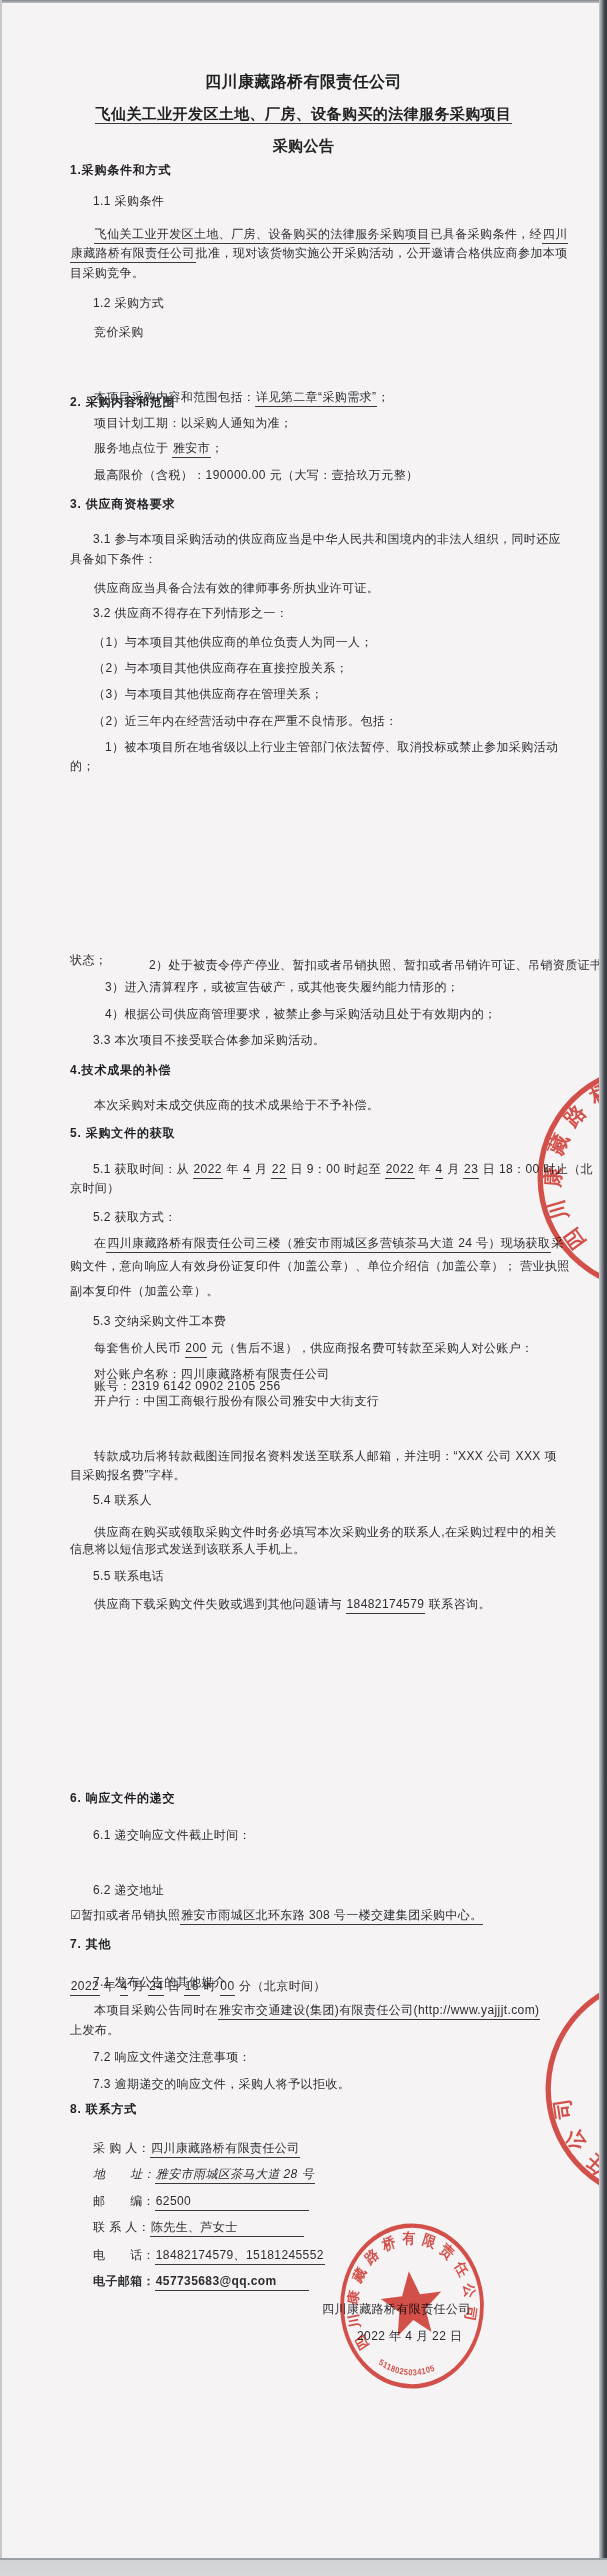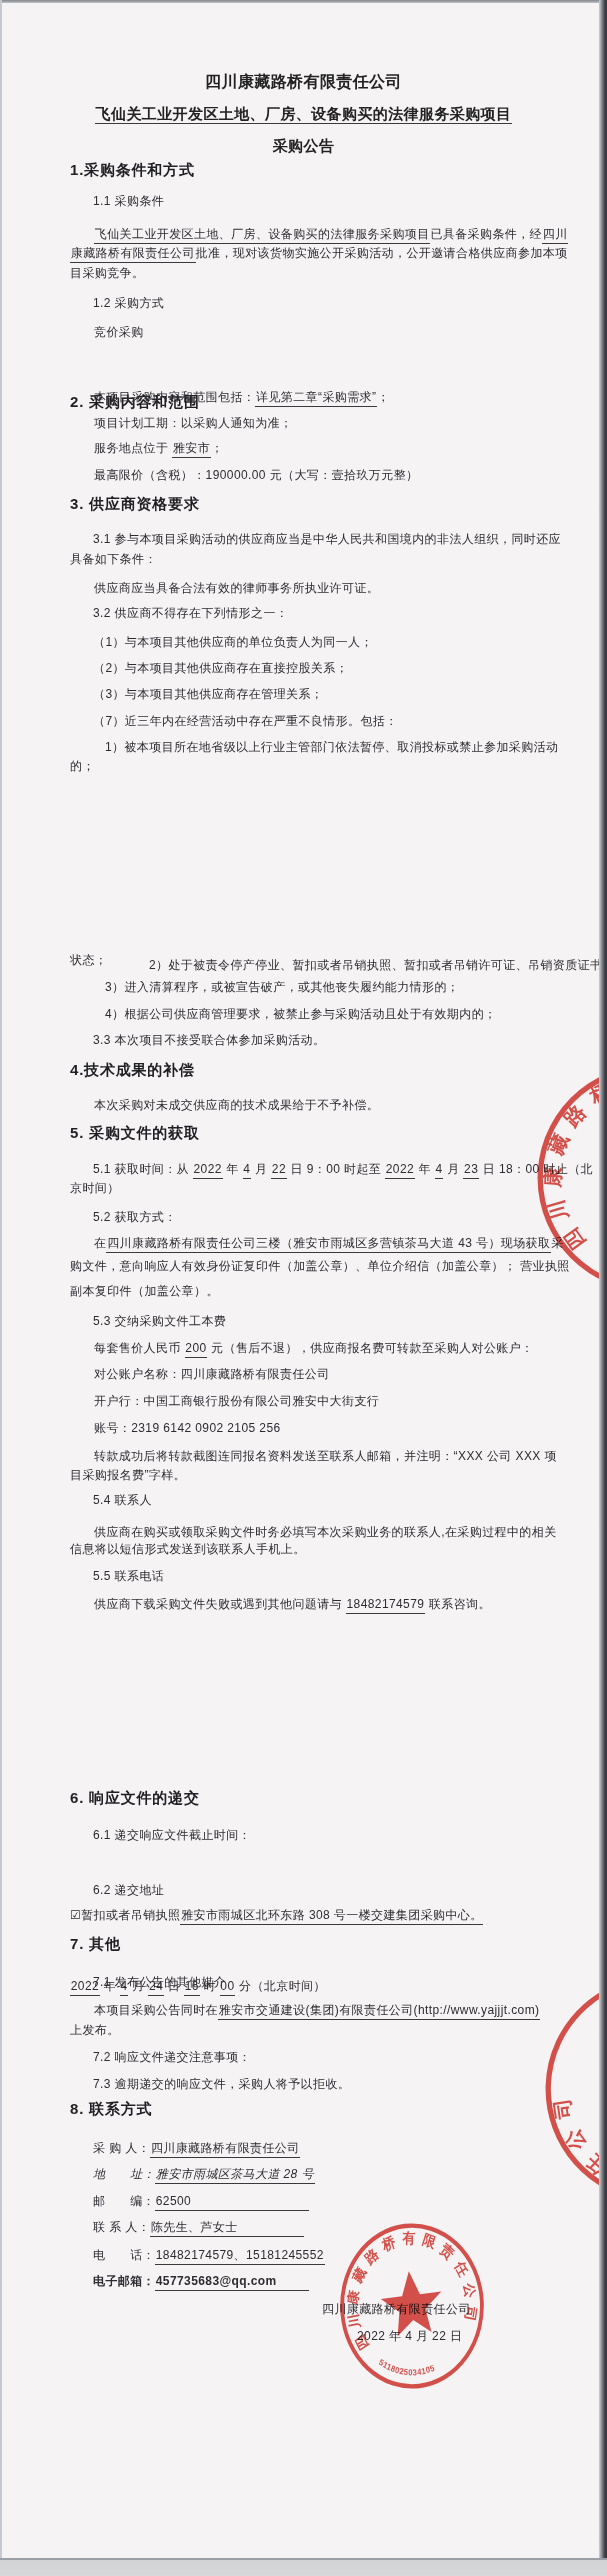--- a/index.html
+++ b/index.html
@@ -18,21 +18,21 @@
   .line span{display:inline;}
   .line span.ul{
     display:inline-block;
     border-bottom:1.1px solid #3a3a3e;
     padding:0 0.8px 0.8px 0.8px;
     line-height:16px;
   }
   .t1{left:0;width:100%;text-align:center;font-size:16px;font-weight:700;color:#222;}
   .t2{left:0;width:100%;text-align:center;font-size:15px;font-weight:700;color:#222;}
   .t2 span.ul{border-bottom-width:1.5px;}
-  .h1{left:70px;font-size:15px;font-weight:700;color:#1f1f24;letter-spacing:0.8px;}
+  .h1{left:70px;font-size:12px;font-weight:700;color:#1f1f24;letter-spacing:0.8px;}
   .sub{left:93px;}
   .ind{left:94px;}
   .item{left:93px;}
   .num{left:105px;}
   .cont{left:70px;}
   .sig{font-size:12px;}
   
   .edge{position:absolute;}
   .edge-top{top:0;left:0;right:0;height:3px;background:linear-gradient(#82878d,#c0c3c8);}
   .edge-left{top:0;left:0;bottom:0;width:1.5px;background:#c6c9cd;}
@@ -67,42 +67,42 @@
       <div class="line ind" style="top: 439px;"><span>服务地点位于 </span><span class="ul">雅安市</span><span>；</span></div>
       <div class="line ind" style="top: 466px;"><span>最高限价（含税）：190000.00 元（大写：壹拾玖万元整）</span></div>
       <div class="line h1" style="top: 495px;"><span>3. 供应商资格要求</span></div>
       <div class="line sub" style="top: 530px;"><span>3.1 参与本项目采购活动的供应商应当是中华人民共和国境内的非法人组织，同时还应</span></div>
       <div class="line cont" style="top: 550px;"><span>具备如下条件：</span></div>
       <div class="line ind" style="top: 579px;"><span>供应商应当具备合法有效的律师事务所执业许可证。</span></div>
       <div class="line sub" style="top: 604px;"><span>3.2 供应商不得存在下列情形之一：</span></div>
       <div class="line item" style="top: 633px;"><span>（1）与本项目其他供应商的单位负责人为同一人；</span></div>
       <div class="line item" style="top: 659px;"><span>（2）与本项目其他供应商存在直接控股关系；</span></div>
       <div class="line item" style="top: 685px;"><span>（3）与本项目其他供应商存在管理关系；</span></div>
-      <div class="line item" style="top: 712px;"><span>（7）近三年内在经营活动中存在严重不良情形。包括：</span></div>
+      <div class="line item" style="top: 712px;"><span>（2）近三年内在经营活动中存在严重不良情形。包括：</span></div>
       <div class="line num" style="top: 738px;"><span>1）被本项目所在地省级以上行业主管部门依法暂停、取消投标或禁止参加采购活动</span></div>
       <div class="line cont" style="top: 757px;"><span>的；</span></div>
       <div class="line num" style="top: 956px; margin-left: 44px;"><span>2）处于被责令停产停业、暂扣或者吊销执照、暂扣或者吊销许可证、吊销资质证书</span></div>
       <div class="line cont" style="top: 951px;"><span>状态；</span></div>
       <div class="line num" style="top: 978px;"><span>3）进入清算程序，或被宣告破产，或其他丧失履约能力情形的；</span></div>
       <div class="line num" style="top: 1005px;"><span>4）根据公司供应商管理要求，被禁止参与采购活动且处于有效期内的；</span></div>
       <div class="line sub" style="top: 1031px;"><span>3.3 本次项目不接受联合体参加采购活动。</span></div>
       <div class="line h1" style="top: 1061px;"><span>4.技术成果的补偿</span></div>
       <div class="line ind" style="top: 1096px;"><span>本次采购对未成交供应商的技术成果给于不予补偿。</span></div>
       <div class="line h1" style="top: 1124px;"><span>5. 采购文件的获取</span></div>
       <div class="line sub" style="top: 1160px;"><span>5.1 获取时间：从 </span><span class="ul">2022</span><span> 年 </span><span class="ul">4</span><span> 月 </span><span class="ul">22</span><span> 日 9：00 时起至 </span><span class="ul">2022</span><span> 年 </span><span class="ul">4</span><span> 月 </span><span class="ul">23</span><span> 日 18：00 时止（北</span></div>
       <div class="line cont" style="top: 1179px;"><span>京时间）</span></div>
       <div class="line sub" style="top: 1208px;"><span>5.2 获取方式：</span></div>
-      <div class="line ind" style="top: 1234px;"><span>在</span><span class="ul">四川康藏路桥有限责任公司三楼（雅安市雨城区多营镇茶马大道 43 号）现场获取</span><span>采</span></div>
+      <div class="line ind" style="top: 1234px;"><span>在</span><span class="ul">四川康藏路桥有限责任公司三楼（雅安市雨城区多营镇茶马大道 24 号）现场获取</span><span>采</span></div>
       <div class="line cont" style="top: 1257px;"><span>购文件，意向响应人有效身份证复印件（加盖公章）、单位介绍信（加盖公章）； 营业执照</span></div>
       <div class="line cont" style="top: 1282px;"><span>副本复印件（加盖公章）。</span></div>
       <div class="line sub" style="top: 1312px;"><span>5.3 交纳采购文件工本费</span></div>
       <div class="line ind" style="top: 1339px;"><span>每套售价人民币 </span><span class="ul">200</span><span> 元（售后不退），供应商报名费可转款至采购人对公账户：</span></div>
       <div class="line ind" style="top: 1365px;"><span>对公账户名称：四川康藏路桥有限责任公司</span></div>
       <div class="line ind" style="top: 1392px;"><span>开户行：中国工商银行股份有限公司雅安中大街支行</span></div>
-      <div class="line ind" style="top: 1419px;"><span>账号：2319 6142 0902 2105 256</span></div>
+      <div class="line ind" style="top: 1377px;"><span>账号：2319 6142 0902 2105 256</span></div>
       <div class="line ind" style="top: 1447px;"><span>转款成功后将转款截图连同报名资料发送至联系人邮箱，并注明：“XXX 公司 XXX 项</span></div>
       <div class="line cont" style="top: 1466px;"><span>目采购报名费”字样。</span></div>
       <div class="line sub" style="top: 1491px;"><span>5.4 联系人</span></div>
       <div class="line ind" style="top: 1523px;"><span>供应商在购买或领取采购文件时务必填写本次采购业务的联系人,在采购过程中的相关</span></div>
       <div class="line cont" style="top: 1540px;"><span>信息将以短信形式发送到该联系人手机上。</span></div>
       <div class="line sub" style="top: 1567px;"><span>5.5 联系电话</span></div>
       <div class="line ind" style="top: 1595px;"><span>供应商下载采购文件失败或遇到其他问题请与 </span><span class="ul">18482174579</span><span> 联系咨询。</span></div>
       <div class="line h1" style="top: 1789px;"><span>6. 响应文件的递交</span></div>
       <div class="line sub" style="top: 1826px;"><span>6.1 递交响应文件截止时间：</span></div>
       <div class="line cont" style="top: 1941px; margin-top: 36px;"><span class="ul">2022</span><span> 年 </span><span class="ul">4</span><span> 月 </span><span class="ul">24</span><span> 日 </span><span class="ul">16</span><span> 时 </span><span class="ul">00</span><span> 分（北京时间）</span></div>

